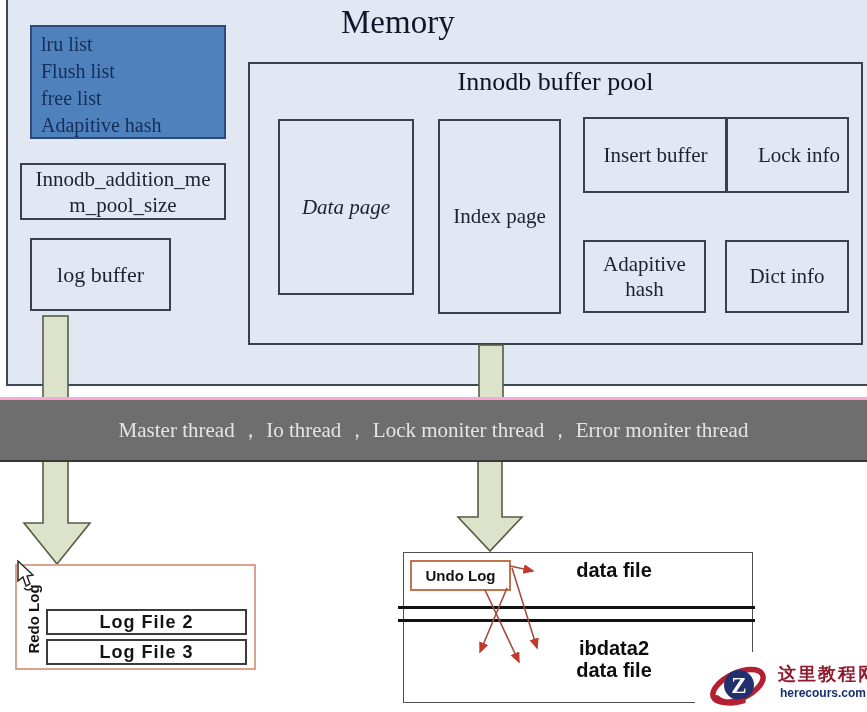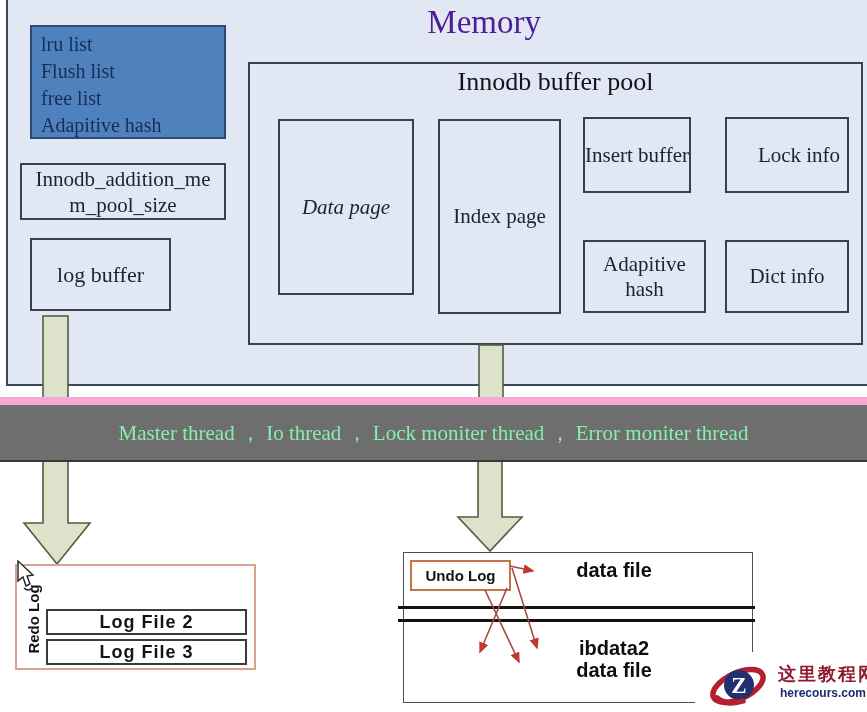--- a/index.html
+++ b/index.html
@@ -3,45 +3,45 @@
 <meta charset="utf-8">
 <style>
   html,body{margin:0;padding:0;background:#fff;}
   .page{position:relative;width:867px;height:712px;background:#ffffff;overflow:hidden;
         font-family:"Liberation Serif", serif;color:#1a2430;}
 
   
   .memory{position:absolute;left:6px;top:0;width:859px;height:384px;background:#e1e7f3;
           border-left:2px solid #3e4757;border-bottom:2px solid #3e4757;}
   .memory-title{position:absolute;left:333px;top:4px;width:200px;height:42px;
-                font-size:33px;text-align:right;color:#4c1d95;}
+                font-size:33px;text-align:left;color:#0f172a;}
   .bx{position:absolute;border:2px solid #39414f;display:flex;align-items:center;
       justify-content:center;text-align:center;box-sizing:border-box;}
   .list-box{left:22px;top:25px;width:196px;height:114px;background:#4f81bd;
             border-color:#2a4a7c;display:block;padding:4px 0 0 9px;text-align:left;}
   .list-box .ln{font-size:20px;line-height:27px;color:#152e57;white-space:nowrap;}
   .addition-box{left:12px;top:163px;width:206px;height:57px;font-size:21px;line-height:26px;
                 padding:0 13px;word-break:break-all;}
   .logbuffer-box{left:22px;top:238px;width:141px;height:73px;font-size:22px;}
 
   .buffer-pool{left:240px;top:62px;width:615px;height:283px;display:block;}
   .bp-title{position:absolute;left:0;top:3px;width:100%;text-align:center;font-size:26px;color:#10151d;}
   .bp-box{font-size:21px;line-height:25px;}
   .data-page{left:28px;top:55px;width:136px;height:176px;font-style:italic;}
   .index-page{left:188px;top:55px;width:123px;height:195px;}
-  .insert-buffer{left:333px;top:53px;width:108px;height:76px;}
+  .insert-buffer{left:333px;top:53px;width:145px;height:76px;}
   .lock-info{left:475px;top:53px;width:124px;height:76px;padding-left:24px;}
   .adaptive-hash{left:333px;top:176px;width:123px;height:73px;}
   .dict-info{left:475px;top:176px;width:124px;height:73px;}
 
   
   .thread-bar{position:absolute;left:0;top:397px;width:867px;height:65px;background:#6e6e6e;
-              border-top:8px solid #f9a8d4;border-bottom:2px solid #383838;box-sizing:border-box;
+              border-top:3px solid #f9a8d4;border-bottom:2px solid #383838;box-sizing:border-box;
               display:flex;align-items:center;justify-content:center;
-              font-size:21px;color:#86efac;}
+              font-size:21px;color:#e5e5e5;}
 
   
   .overlay{position:absolute;left:0;top:0;width:867px;height:712px;pointer-events:none;}
 
   
   .redo-box{position:absolute;left:15px;top:564px;width:241px;height:106px;background:#fff;
             border:2px solid #dba28e;box-sizing:border-box;}
   .redo-label{position:absolute;left:-29px;top:44px;width:92px;height:18px;
               transform:rotate(-90deg);text-align:center;
               font-family:"Liberation Sans", sans-serif;font-weight:bold;font-size:15px;color:#141414;}

